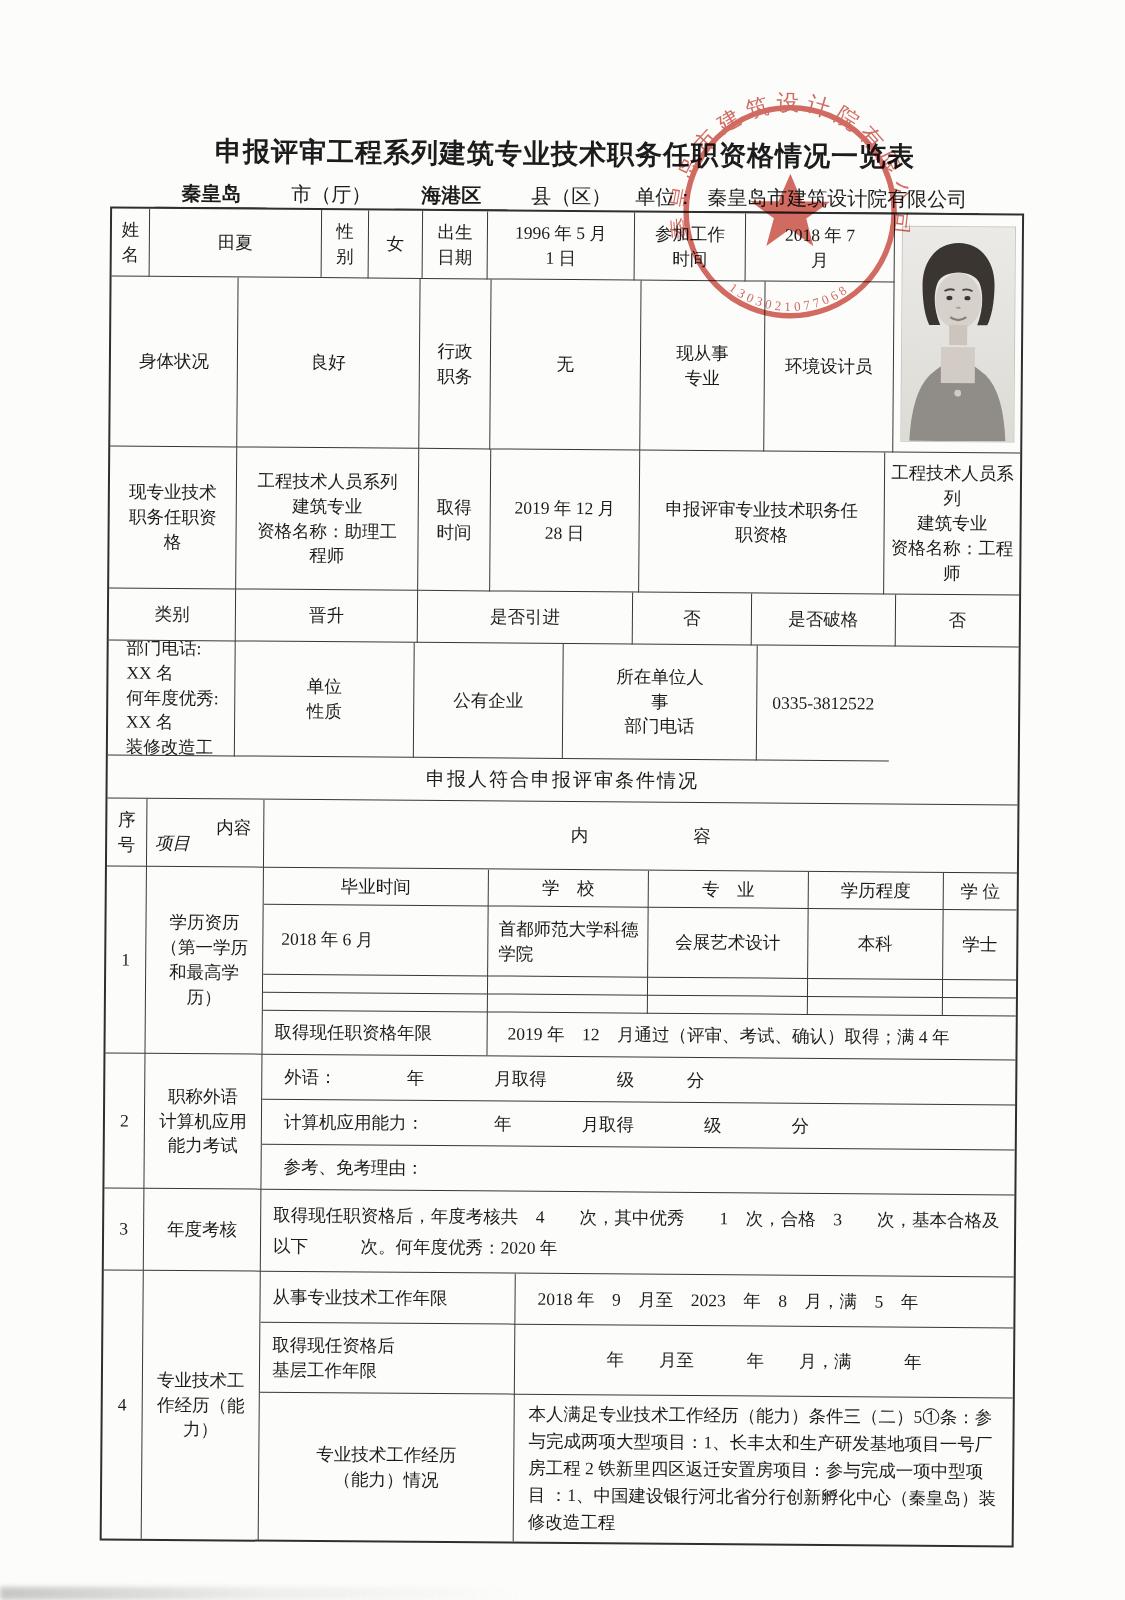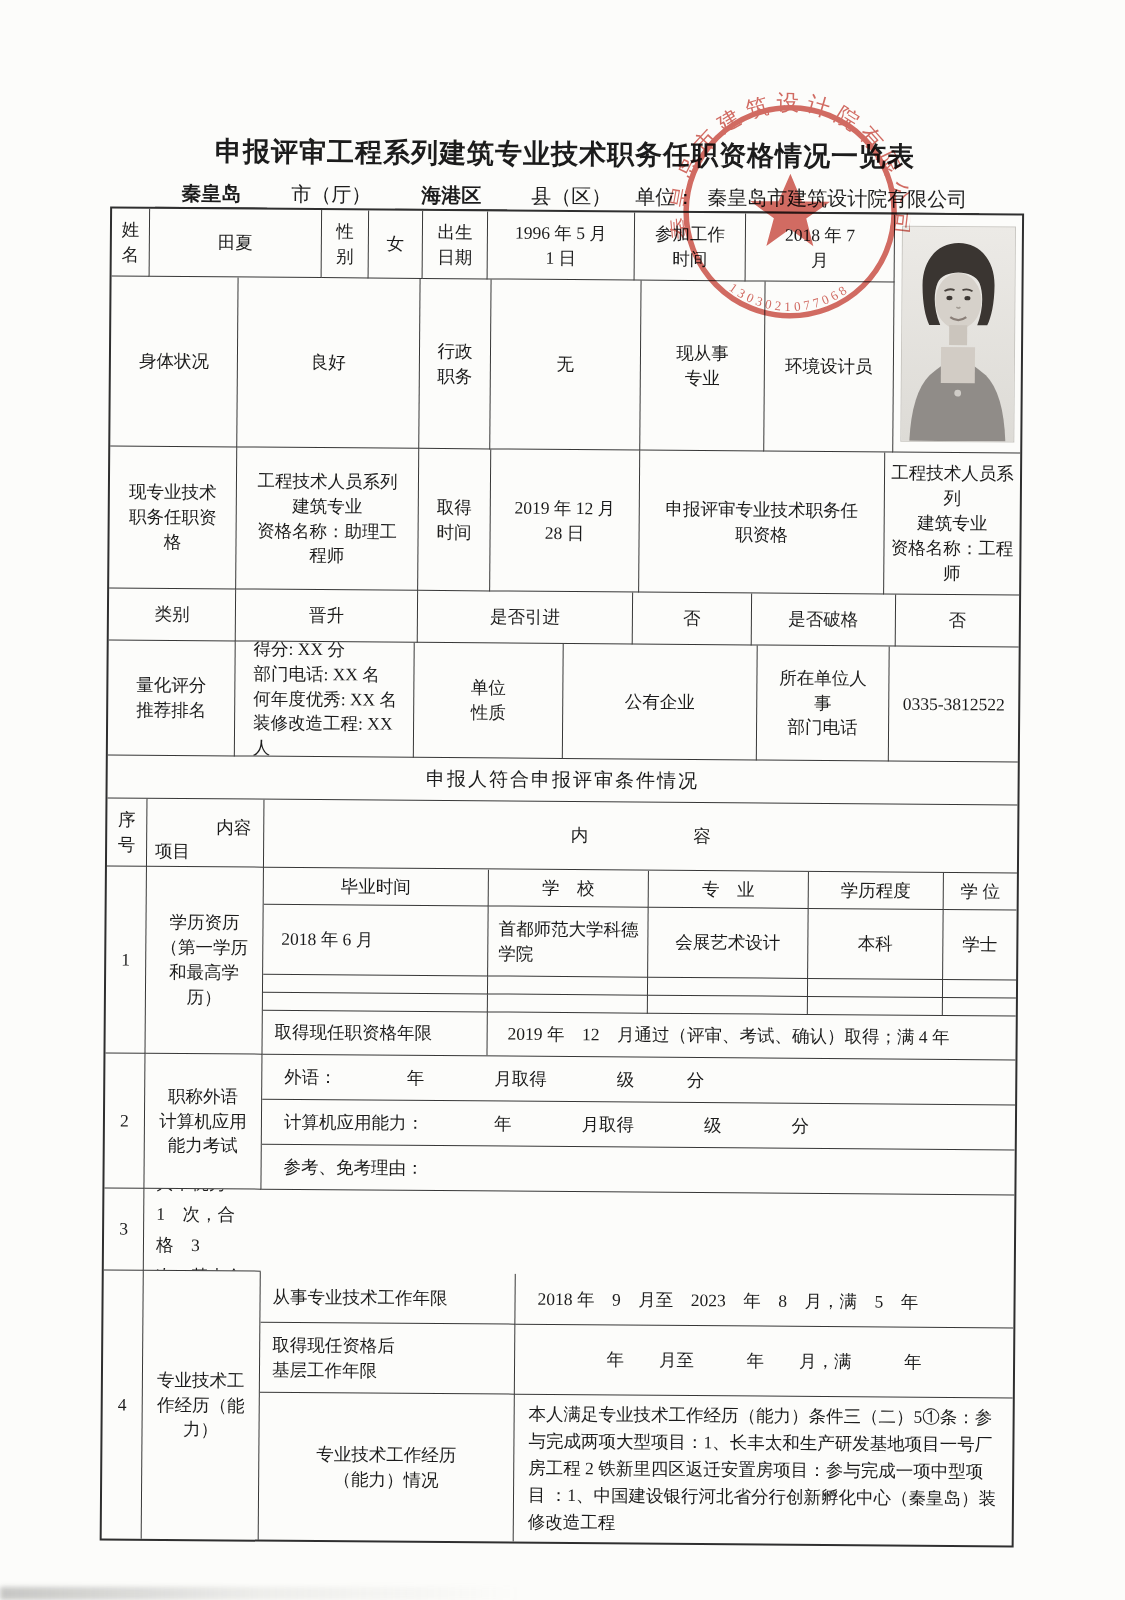--- a/index.html
+++ b/index.html
@@ -25,21 +25,21 @@
   .no-r { border-right:none; }
   .no-b { border-bottom:none; }
   .lt { align-items:flex-start; text-align:left; }
   .lpad { padding-left:18px; padding-right:10px; }
   .flexband { display:flex; }
   .ab-left { width:783px; }
   .wrap0 { padding:0; display:flex; flex-direction:column; align-items:stretch; justify-content:flex-start; }
   .sub { display:grid; width:100%; }
   .diagcell { position:relative; padding:0; }
   .diagcell .tr { position:absolute; top:16px; right:12px; }
-  .diagcell .bl { position:absolute; bottom:2px; left:8px; }
+  .diagcell .bl { position:absolute; bottom:10px; left:8px;font-style:italic; }
   .sechdr { font-size:19px; letter-spacing:2px; }
   .exp { line-height:27px; padding:6px 14px; }
   .s3text { line-height:31px; padding:2px 12px; }
 
   .photo-cell { width:127px; border-bottom:1.5px solid #373737; display:flex;
                 align-items:center; justify-content:center; padding:4px; }
   .photo-frame { width:112px; height:214px; background:#eceae6; box-shadow:0 0 0 1px #c9c7c2; }
 
   .stamp { position:absolute; left:668px; top:90px; width:240px; height:240px;
            opacity:.82; mix-blend-mode:multiply; pointer-events:none; }
@@ -129,21 +129,20 @@
     <div class="row" style="height:52px; grid-template-columns:127px 182px 215px 119px 144px minmax(0,1fr);">
       <div class="c">类别</div>
       <div class="c">晋升</div>
       <div class="c">是否引进</div>
       <div class="c">否</div>
       <div class="c">是否破格</div>
       <div class="c no-r">否</div>
     </div>
 
     <div class="row" style="height:115px; grid-template-columns:127px 179px 149px 194px 132px minmax(0,1fr);">
-      <div class="c">量化评分<br>推荐排名</div>
       <div class="c lt lpad" style="justify-content:center;">
         <span>得分: XX 分</span>
         <span>部门电话: XX 名</span>
         <span>何年度优秀: XX 名</span>
         <span>装修改造工程: XX 人</span>
       </div>
       <div class="c">单位<br>性质</div>
       <div class="c">公有企业</div>
       <div class="c">所在单位人<br>事<br>部门电话</div>
       <div class="c no-r">0335-3812522</div>
@@ -212,20 +211,21 @@
           <div class="c no-r lt" style="justify-content:center; padding-left:22px;">计算机应用能力：　　　　年　　　　月取得　　　　级　　　　分</div>
         </div>
         <div class="sub" style="flex:1; grid-template-columns:minmax(0,1fr);">
           <div class="c no-r no-b lt" style="justify-content:center; padding-left:22px;">参考、免考理由：</div>
         </div>
       </div>
     </div>
 
     <div class="row" style="height:82px; grid-template-columns:40px 117px minmax(0,1fr);">
       <div class="c">3</div>
+      <div class="c">年度考核</div>
       <div class="c no-r lt s3text" style="justify-content:center;">取得现任职资格后，年度考核共　4　　次，其中优秀　　1　次，合格　3　　次，基本合格及以下　　　次。何年度优秀：2020 年</div>
     </div>
 
     <div class="row" style="height:268px; grid-template-columns:40px 117px minmax(0,1fr);">
       <div class="c no-b">4</div>
       <div class="c no-b">专业技术工<br>作经历（能<br>力）</div>
       <div class="c no-r no-b wrap0">
         <div class="sub" style="height:55px; grid-template-columns:255px minmax(0,1fr);">
           <div class="c lt" style="justify-content:center; padding-left:12px;">从事专业技术工作年限</div>
           <div class="c no-r lt" style="justify-content:center; padding-left:22px;">2018 年　9　月至　2023　年　8　月，满　5　年</div>

